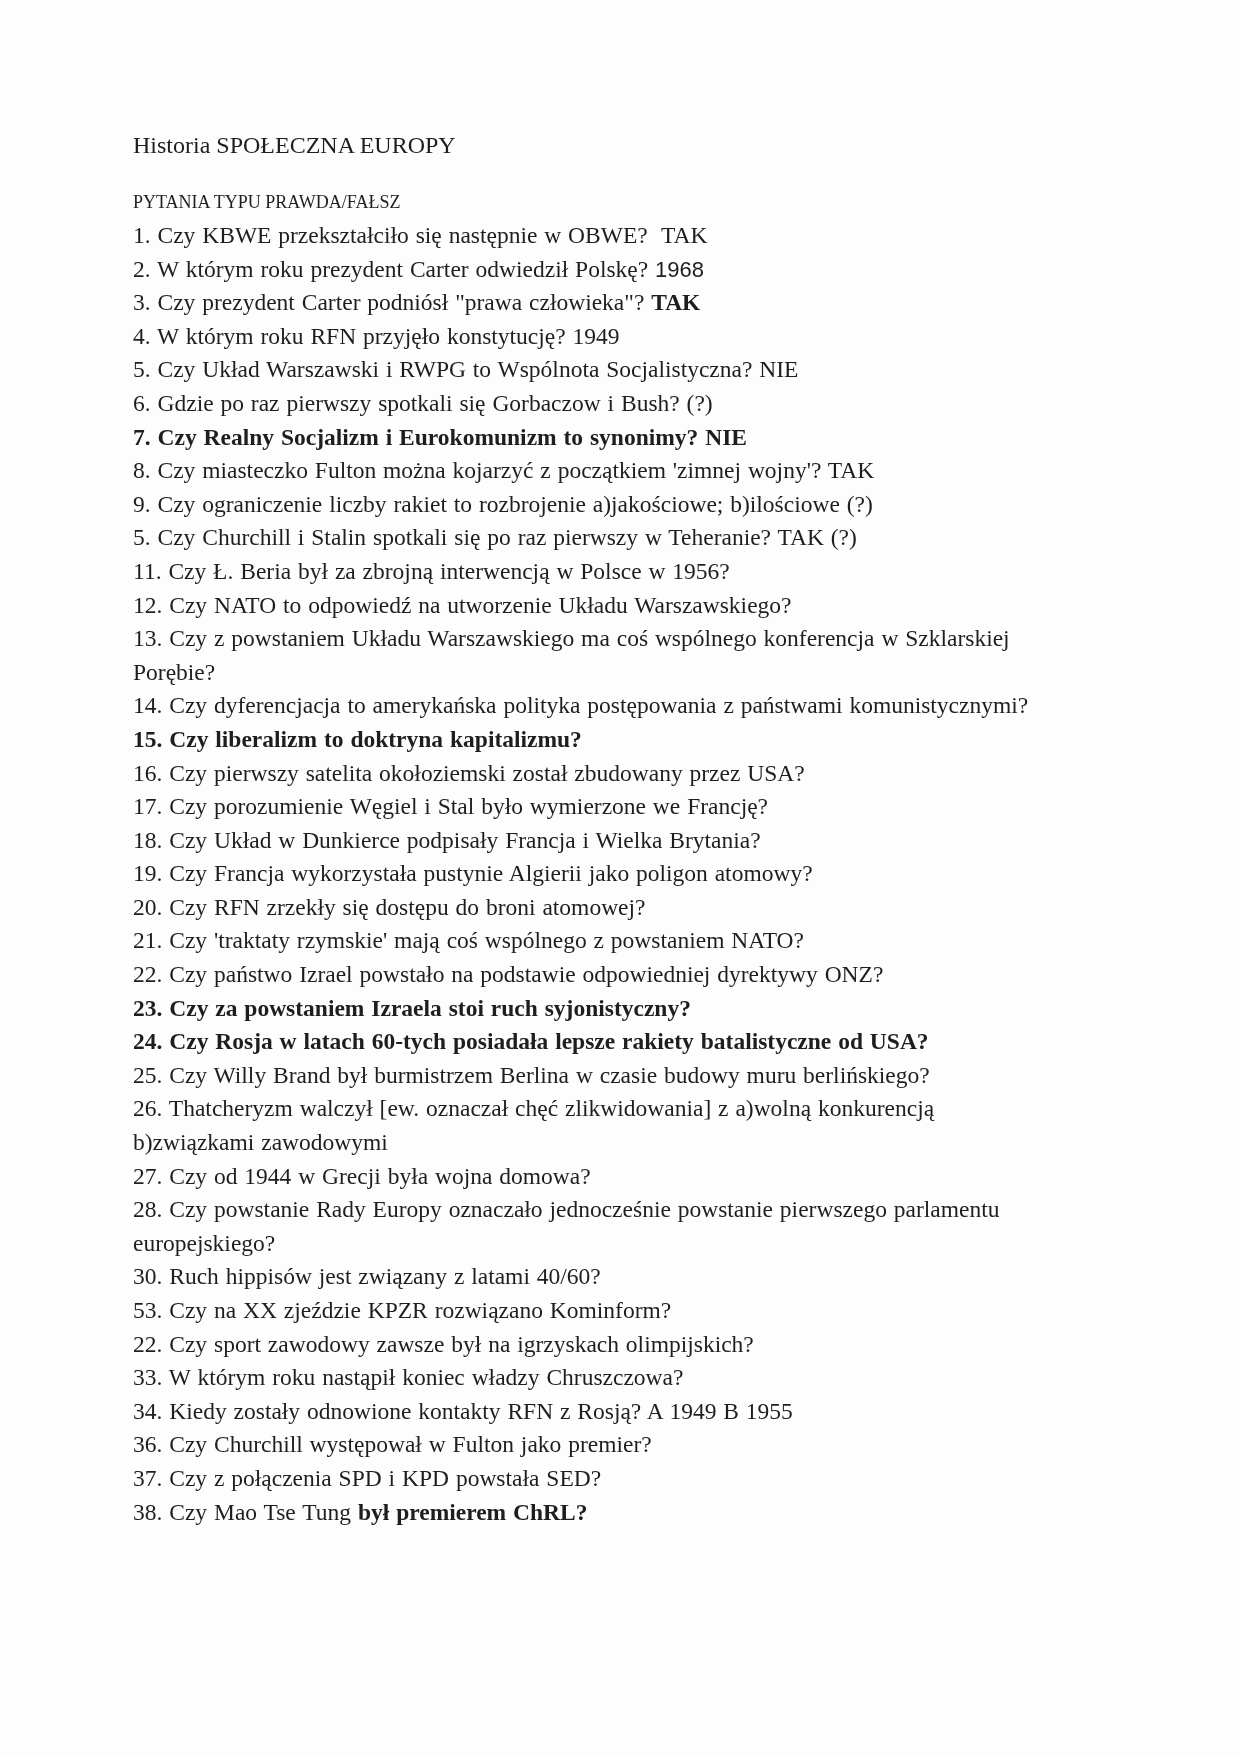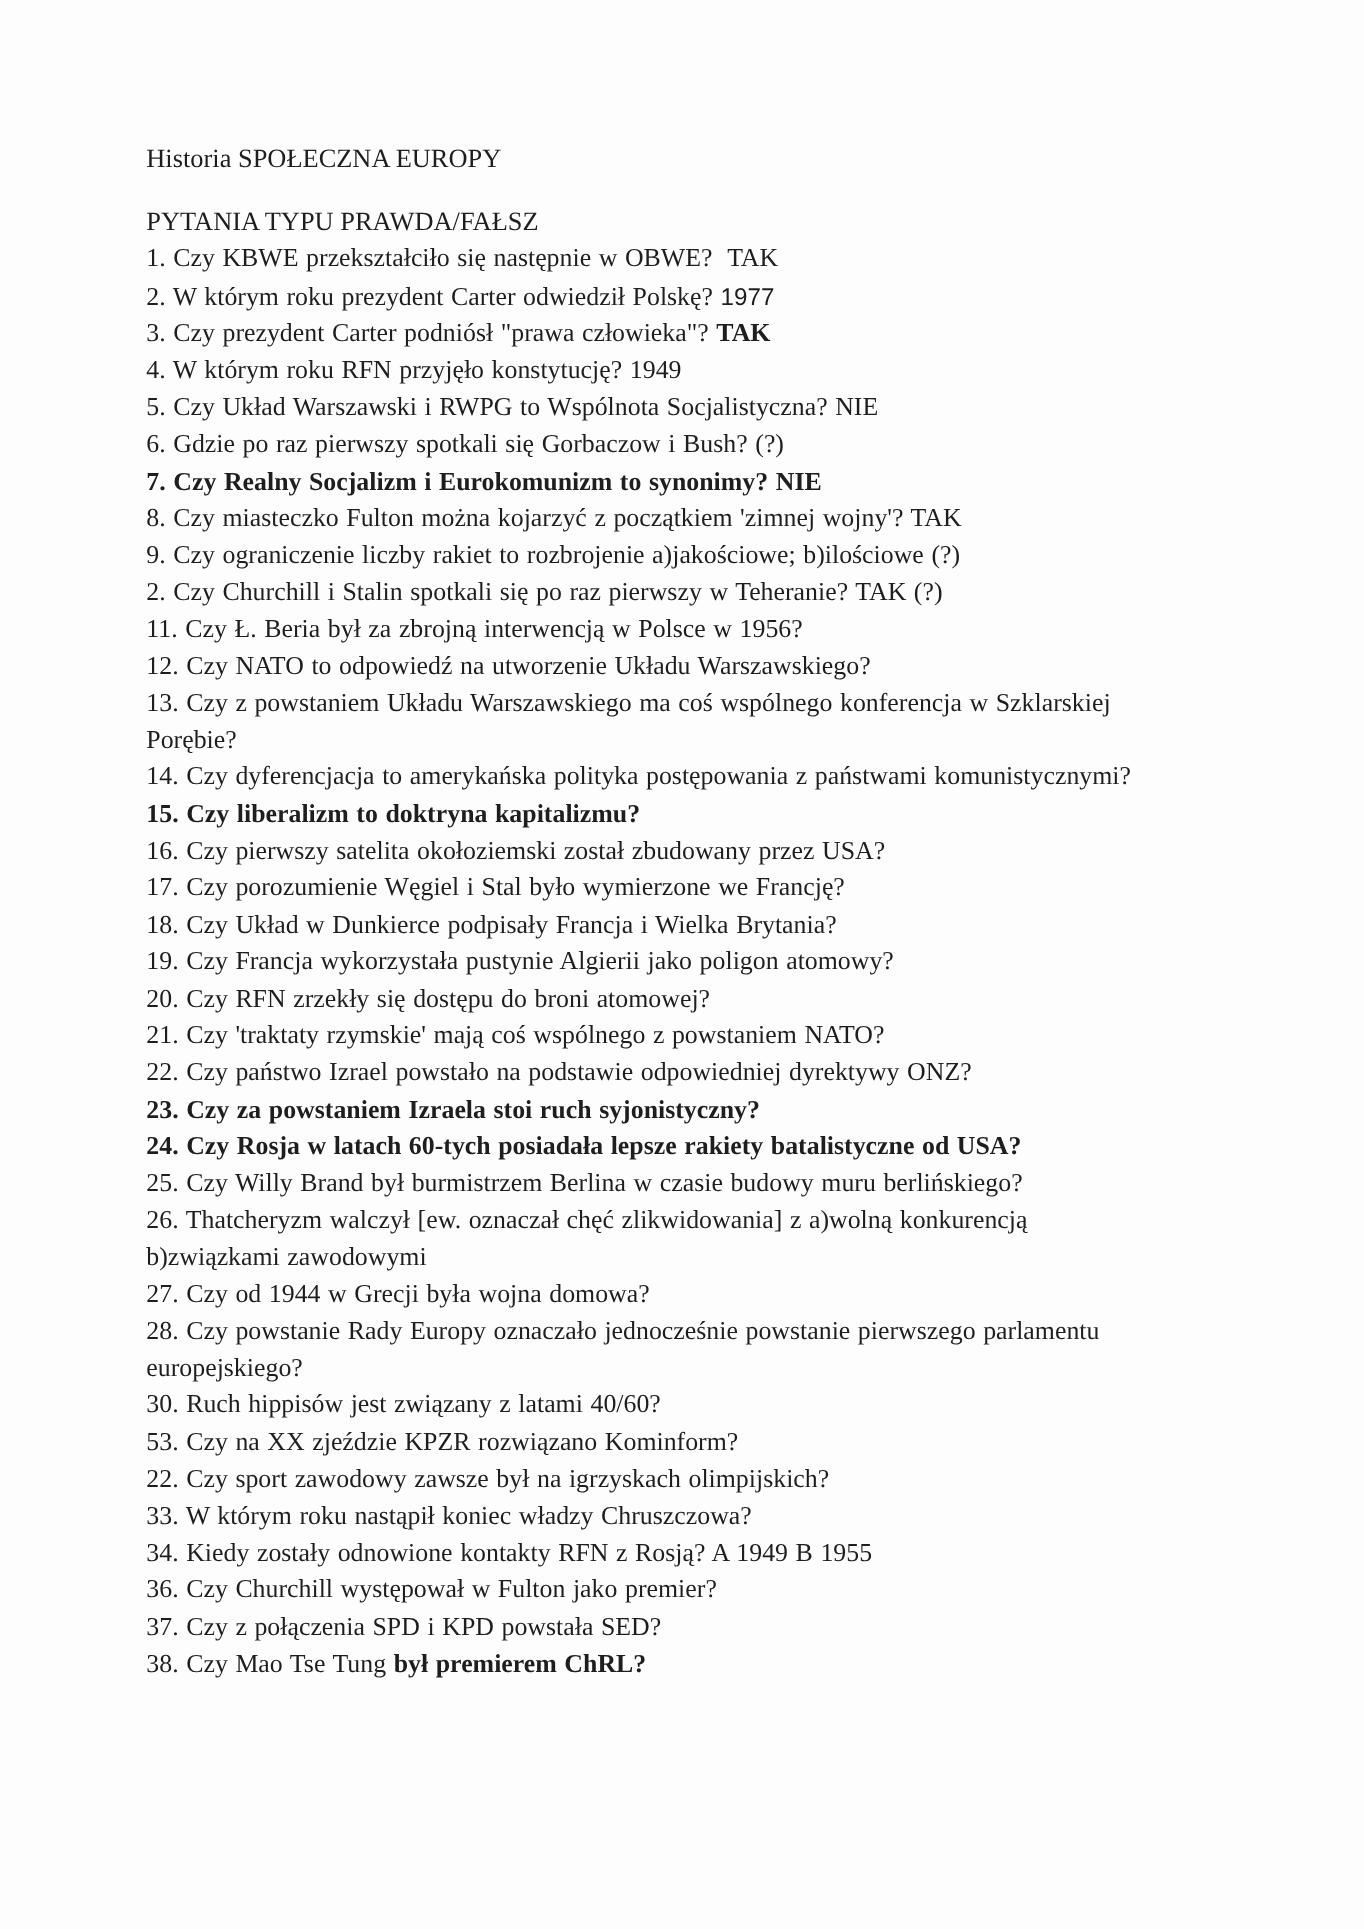--- a/index.html
+++ b/index.html
@@ -22,21 +22,21 @@
     color: #1e1e1e;
     -webkit-font-smoothing: antialiased;
   }
   .doc-title {
     font-size: 24px;
     font-weight: normal;
     line-height: 34px;
     margin: 0;
   }
   .section-heading {
-    font-size: 24px;
+    font-size: 18px;
     font-weight: normal;
     line-height: 34px;
     margin: 23px 0 0 0;
   }
   .questions {
     margin: 0;
     padding: 0;
     width: 1020px;
   }
   .question {
@@ -50,29 +50,29 @@
   .question .sans { font-family: "Liberation Sans", "DejaVu Sans", sans-serif; font-size: 22px; }
 </style>
 </head>
 <body>
 
 <div class="page">
   <p class="doc-title">Historia SPOŁECZNA EUROPY</p>
   <p class="section-heading">PYTANIA TYPU PRAWDA/FAŁSZ</p>
   <div class="questions">
       <p class="question"><span>1. Czy KBWE przekształciło się następnie w OBWE?&nbsp; TAK</span></p>
-      <p class="question"><span>2. W którym roku prezydent Carter odwiedził Polskę? </span><span class="sans">1977</span></p>
+      <p class="question"><span>2. W którym roku prezydent Carter odwiedził Polskę? </span><span class="sans">1968</span></p>
       <p class="question"><span>3. Czy prezydent Carter podniósł "prawa człowieka"? </span><span class="b">TAK</span></p>
       <p class="question"><span>4. W którym roku RFN przyjęło konstytucję? 1949</span></p>
       <p class="question"><span>5. Czy Układ Warszawski i RWPG to Wspólnota Socjalistyczna? NIE</span></p>
       <p class="question"><span>6. Gdzie po raz pierwszy spotkali się Gorbaczow i Bush? (?)</span></p>
       <p class="question"><span class="b">7. Czy Realny Socjalizm i Eurokomunizm to synonimy? NIE</span></p>
       <p class="question"><span>8. Czy miasteczko Fulton można kojarzyć z początkiem 'zimnej wojny'? TAK</span></p>
       <p class="question"><span>9. Czy ograniczenie liczby rakiet to rozbrojenie a)jakościowe; b)ilościowe (?)</span></p>
-      <p class="question"><span>2. Czy Churchill i Stalin spotkali się po raz pierwszy w Teheranie? TAK (?)</span></p>
+      <p class="question"><span>5. Czy Churchill i Stalin spotkali się po raz pierwszy w Teheranie? TAK (?)</span></p>
       <p class="question"><span>11. Czy Ł. Beria był za zbrojną interwencją w Polsce w 1956?</span></p>
       <p class="question"><span>12. Czy NATO to odpowiedź na utworzenie Układu Warszawskiego?</span></p>
       <p class="question"><span>13. Czy z powstaniem Układu Warszawskiego ma coś wspólnego konferencja w Szklarskiej</span><br><span>Porębie?</span></p>
       <p class="question"><span>14. Czy dyferencjacja to amerykańska polityka postępowania z państwami komunistycznymi?</span></p>
       <p class="question"><span class="b">15. Czy liberalizm to doktryna kapitalizmu?</span></p>
       <p class="question"><span>16. Czy pierwszy satelita okołoziemski został zbudowany przez USA?</span></p>
       <p class="question"><span>17. Czy porozumienie Węgiel i Stal było wymierzone we Francję?</span></p>
       <p class="question"><span>18. Czy Układ w Dunkierce podpisały Francja i Wielka Brytania?</span></p>
       <p class="question"><span>19. Czy Francja wykorzystała pustynie Algierii jako poligon atomowy?</span></p>
       <p class="question"><span>20. Czy RFN zrzekły się dostępu do broni atomowej?</span></p>

